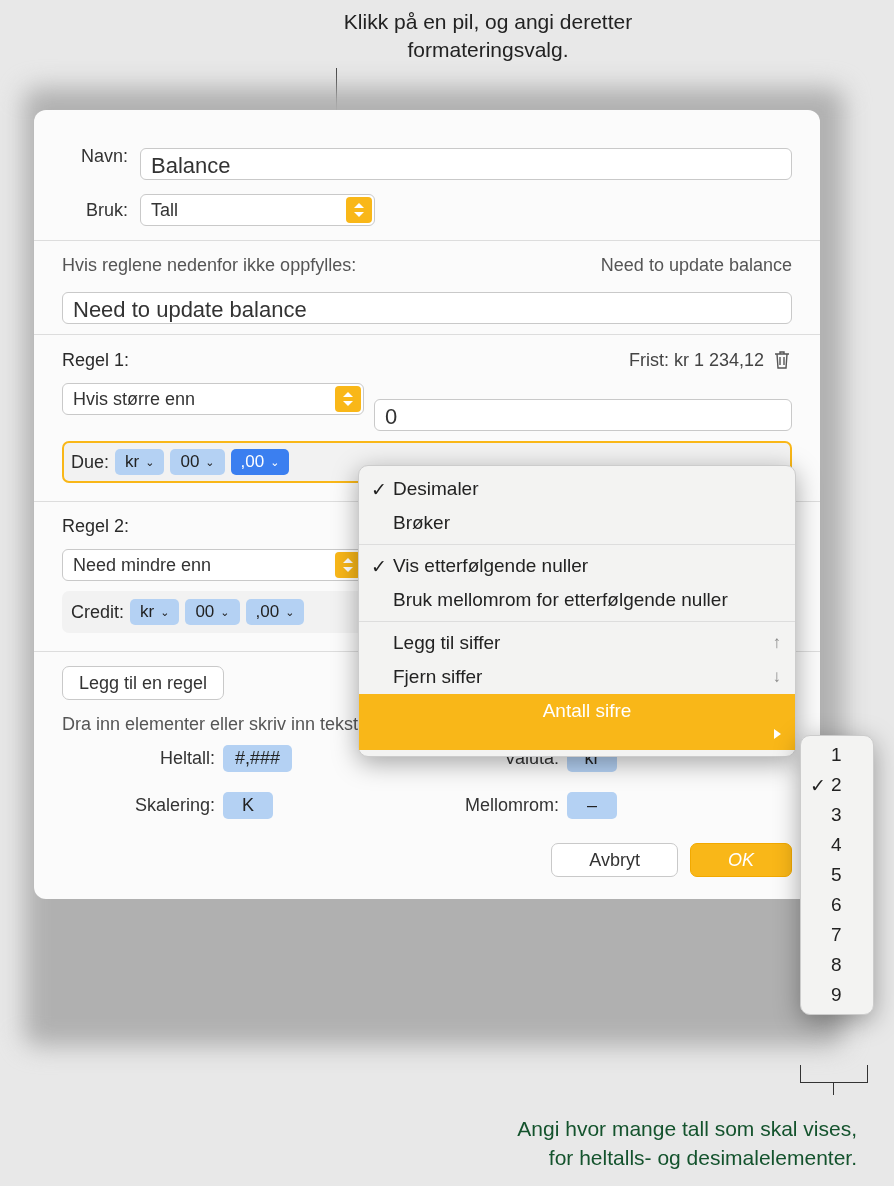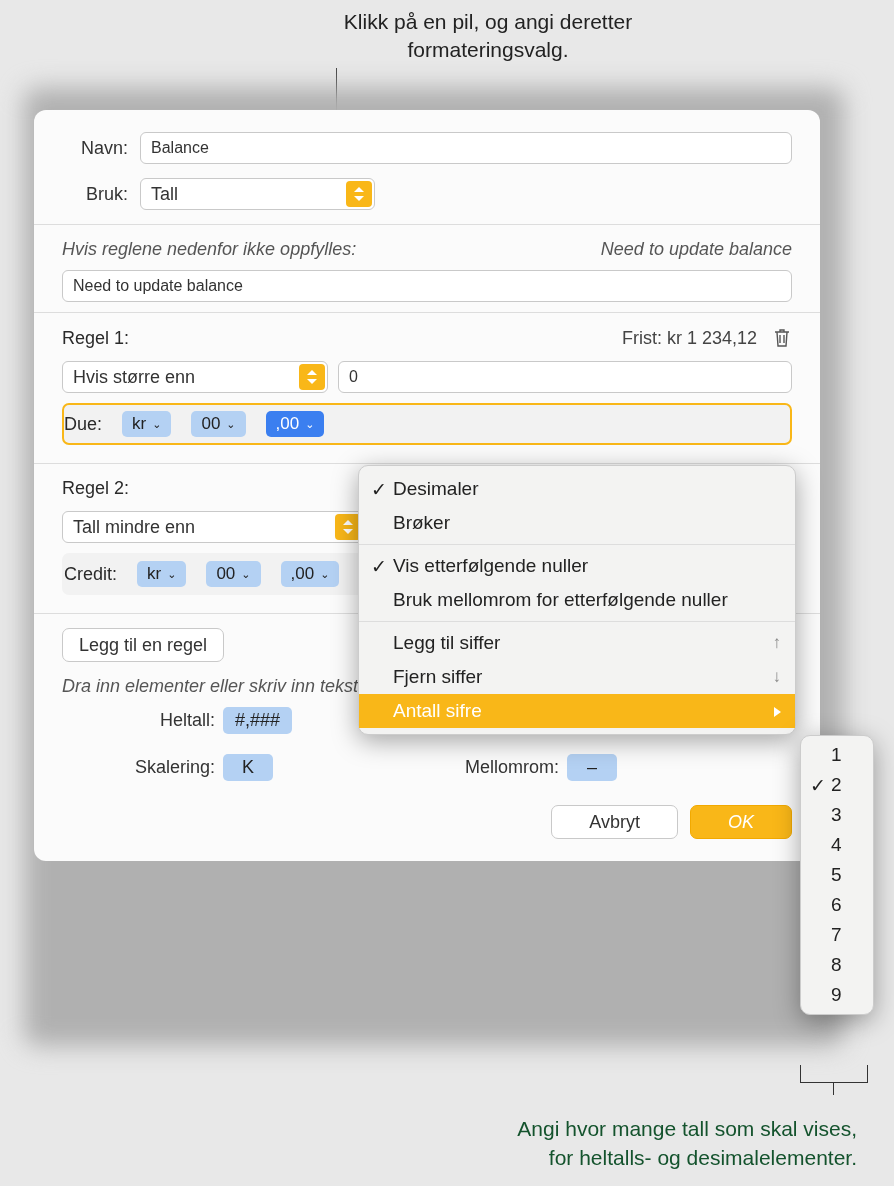--- a/index.html
+++ b/index.html
@@ -80,24 +80,25 @@
   }
   .row { display: flex; align-items: center; margin-bottom: 14px; }
   .label-col { width: 78px; text-align: right; padding-right: 12px; color: #333; }
   .text-input {
     flex: 1;
     height: 32px;
     border: 1px solid #c9c9c9;
     border-radius: 6px;
     background: #fff;
     padding: 0 10px;
-    font-size: 16px;
+    font-size: 22px;
     display: flex;
-    align-items: center;
+    align-items: flex-end;
     color: #333;
+    margin-top: 16px;
   }
   .select {
     height: 32px;
     border: 1px solid #c9c9c9;
     border-radius: 6px;
     background: #fff;
     padding: 0 34px 0 10px;
     font-size: 18px;
     display: flex;
     align-items: center;
@@ -109,30 +110,30 @@
     background: #f9b718;
     border-radius: 4px;
     display: flex; flex-direction: column; align-items: center; justify-content: center;
   }
   .stepper::before, .stepper::after {
     content: ""; width: 0; height: 0; border-left: 5px solid transparent; border-right: 5px solid transparent;
   }
   .stepper::before { border-bottom: 5px solid #fff; margin-bottom: 2px; }
   .stepper::after  { border-top: 5px solid #fff; margin-top: 2px; }
   .divider { height: 1px; background: #ddd; margin: 10px -28px 14px -28px; }
-  .section-label { color: #555; margin-bottom: 10px; font-style: italic; }
+  .section-label { color: #555; margin-bottom: 10px; }
   .rule-header { display:flex; justify-content: space-between; align-items:center; margin-bottom: 12px; }
-  .rule-header .right { display:flex; align-items:center; gap: 15px; color:#444; }
+  .rule-header .right { display:flex; align-items:center; gap: 8px; color:#444; }
   .trash-icon { width:20px; height:22px; position:relative; }
   .trash-icon svg { stroke:#555; fill:none; stroke-width:1.4; }
   .rule-row { display:flex; gap:10px; margin-bottom:10px; }
   .format-bar {
-    display:flex; align-items:center; gap:20px;
+    display:flex; align-items:center; gap:6px;
     border: 2px solid #f9b718; border-radius:7px;
-    background:#f2f2f2; padding: 4px 0; height:42px;
+    background:#f2f2f2; padding: 4px 7px; height:42px;
     font-size:18px;
   }
   .format-bar.no-hl { border-color: transparent; background:#f2f2f2; }
   .token {
     background:#b4d1f3; border-radius:5px; padding:3px 10px 3px 10px;
     display:flex; align-items:center; gap:4px; font-size:17px; color:#222;
     position:relative;
   }
   .token.sel { background:#3b7ff0; color:#fff; }
   .token .chev { font-size:11px; margin-left:2px; }
@@ -161,21 +162,21 @@
     background:#f3f3f2;
     border:1px solid #ccc;
     border-radius:10px;
     box-shadow: 0 6px 26px rgba(0,0,0,0.35);
     padding: 6px 0;
     font-size:19px;
     color:#222;
   }
   .popup .mi { display:flex; align-items:center; padding: 6px 14px 6px 34px; position:relative; }
   .popup .mi .check { position:absolute; left:12px; }
-  .popup .mi.hl { background:#f9b718; color:#fff; }
+  .popup .mi.hl { background:#f9b718; color:#fff;flex-direction:column; }
   .popup .sep { height:1px; background:#ddd; margin:4px 0; }
   .popup .arrow-r { margin-left:auto; }
   .popup .arrow-r::after { content:""; display:inline-block; width:0; height:0; border-top:5px solid transparent; border-bottom:5px solid transparent; border-left:7px solid currentColor; }
   .popup .key { margin-left:auto; color:#888; font-size:17px; }
 
   .submenu {
     position:absolute;
     top: 735px;
     left: 800px;
     width: 74px;
@@ -231,21 +232,21 @@
     <div class="right">
       <span>Frist: kr 1 234,12</span>
       <span class="trash-icon">
         <svg viewBox="0 0 20 22" width="20" height="22">
             <path d="M3 5h14M8 5V3h4v2M5 5l1 14h8l1-14M8 8v8M12 8v8"></path>
           </svg>
       </span>
     </div>
   </div>
   <div class="rule-row">
-    <div class="select" style="width:266px">
+    <div class="select" style="width:302px">
       <span>Hvis større enn</span>
       <span class="stepper"></span>
     </div>
     <div class="text-input" style="flex:1">
         <span>0</span>
       </div>
   </div>
   <div class="format-bar">
     <span>Due:</span>
     <span class="token">
@@ -262,21 +263,21 @@
       </span>
   </div>
 
   <div class="divider" style="margin-top:18px"></div>
 
   <div class="rule-header">
     <span>Regel 2:</span>
   </div>
   <div class="rule-row">
     <div class="select" style="width:302px">
-      <span>Tall mindre enn</span>
+      <span>Need mindre enn</span>
       <span class="stepper"></span>
     </div>
   </div>
   <div class="format-bar no-hl">
     <span>Credit:</span>
     <span class="token">
         <span>kr</span>
         <span class="chev">⌄</span>
       </span>
     <span class="token">

